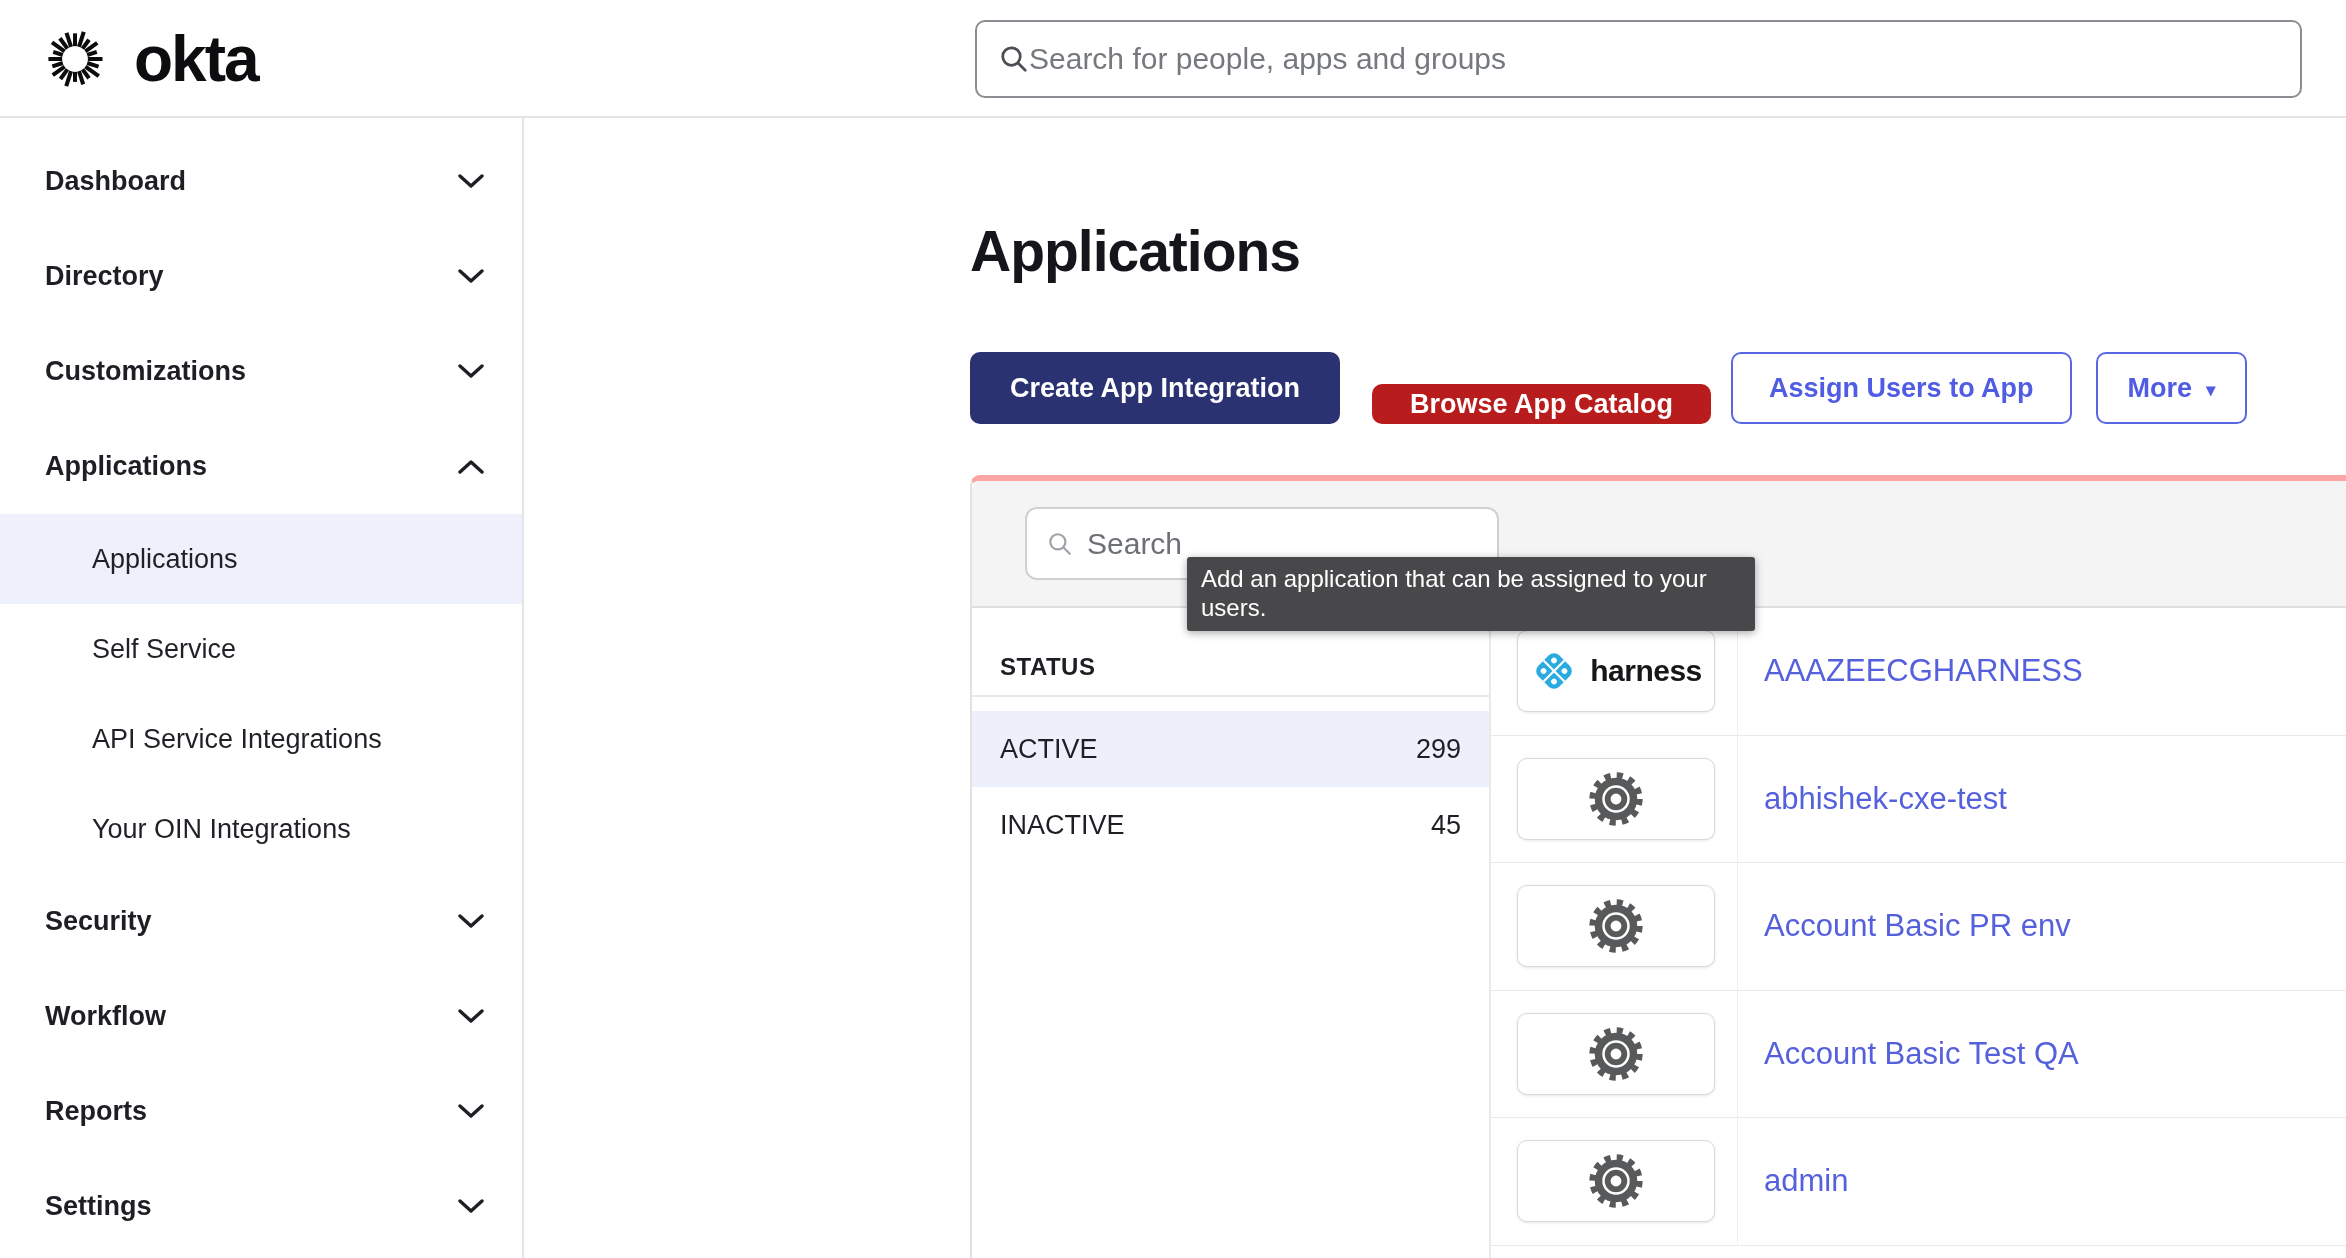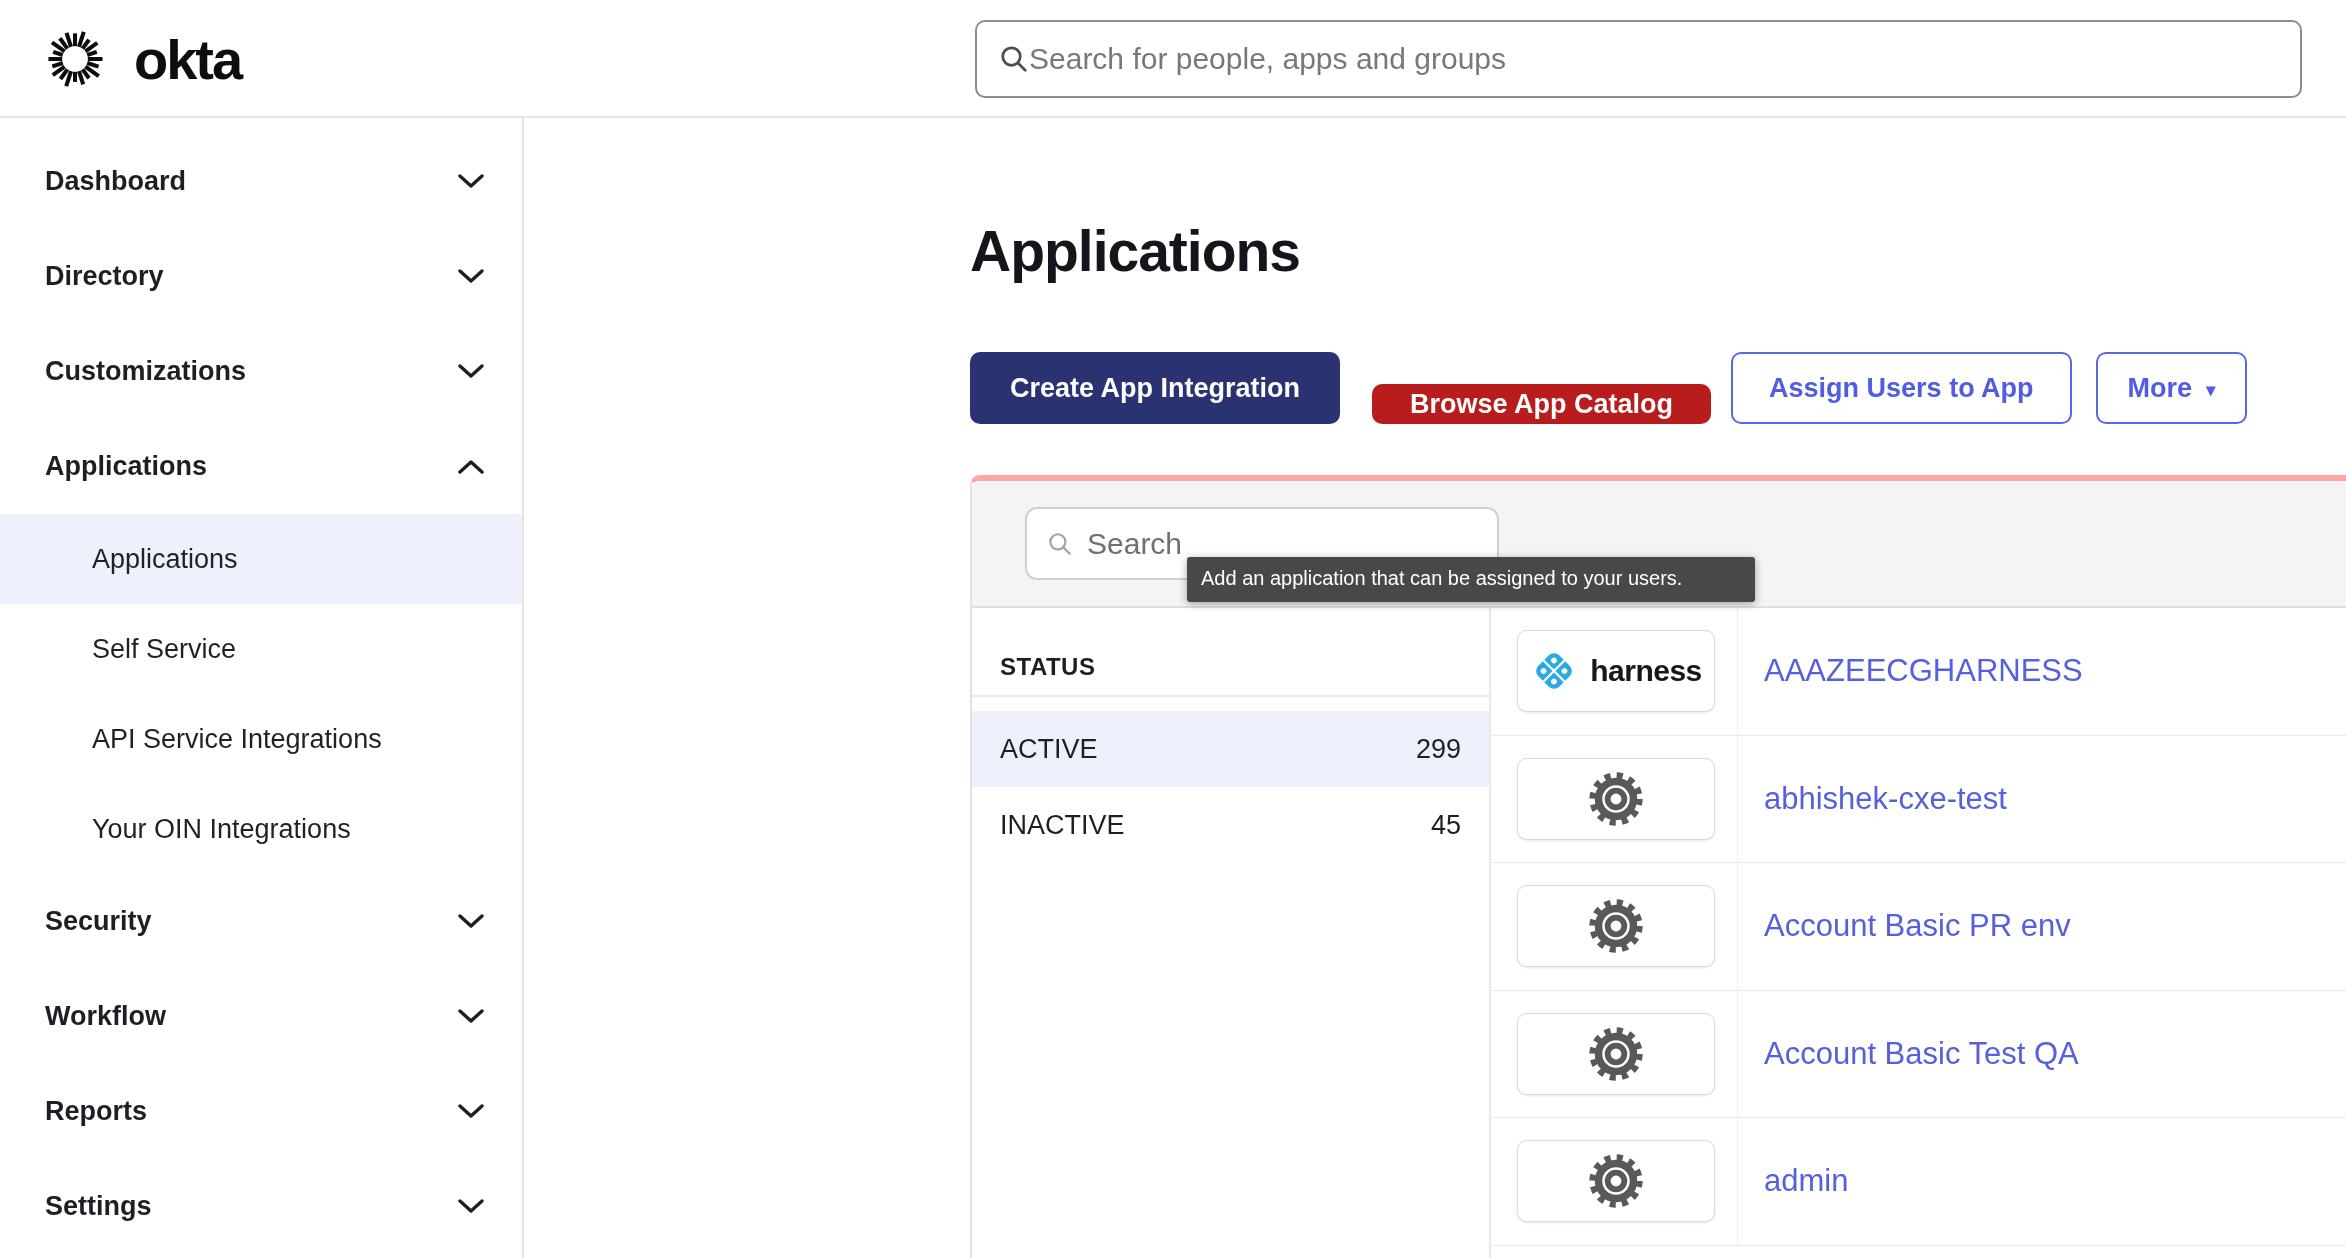--- a/index.html
+++ b/index.html
@@ -4,21 +4,21 @@
 <style>
   * { box-sizing: border-box; margin: 0; padding: 0; }
   html, body { background: #ffffff; }
   body { font-family: "Liberation Sans", sans-serif; color: #1d1f24; }
   .screen { position: relative; width: 2346px; height: 1258px; background: #fff; overflow: hidden; }
 
   
   .topbar { position: absolute; left: 0; top: 0; width: 2346px; height: 118px;
             background: #fff; border-bottom: 2px solid #e3e4e6; z-index: 30; }
   .logo { position: absolute; left: 42px; top: 0; height: 118px; display: flex; align-items: center; gap: 26px; }
-  .logo-word { font-size: 56px; font-weight: 700; letter-spacing: -2px; color: #0d0d10; }
+  .logo-word { font-size: 64px; font-weight: 700; letter-spacing: -2px; color: #0d0d10; }
   .topsearch { position: absolute; left: 975px; top: 20px; width: 1327px; height: 78px;
                border: 2px solid #8a8d91; border-radius: 10px; background: #fff;
                display: flex; align-items: center; padding-left: 22px; }
   .topsearch input { flex: 1; border: none; outline: none; background: transparent;
                      font-family: "Liberation Sans", sans-serif; font-size: 30px; color: #1d1f24; }
   .topsearch input::placeholder { color: #75787d; }
 
   
   .sidebar { position: absolute; left: 0; top: 118px; width: 524px; height: 1140px;
              border-right: 2px solid #e3e4e6; background: #fff; padding-top: 16px; }
@@ -76,21 +76,21 @@
               border: 1.5px solid #d9d9db; border-radius: 10px;
               box-shadow: 0 1px 3px rgba(0,0,0,0.10);
               display: flex; align-items: center; justify-content: center; }
   .harness-logo { display: flex; align-items: center; gap: 12px; }
   .harness-logo .htext { font-size: 30px; font-weight: 700; letter-spacing: -0.5px; color: #17171a; }
   .app-link { margin-left: 26px; font-size: 31px; color: #5560dd; text-decoration: none;
               white-space: nowrap; cursor: pointer; }
 
   
   .tooltip { position: absolute; left: 1187px; top: 557px; width: 568px;
-             background: #48484a; color: #ffffff; font-size: 20px; line-height: 29px;
+             background: #48484a; color: #ffffff; font-size: 24px; line-height: 29px;
              padding: 7px 14px 9px 14px; border-radius: 3px; z-index: 40;
              box-shadow: 0 2px 8px rgba(0,0,0,0.35); }
 </style>
 </head>
 <body>
 
 <div class="screen">
 
   <div class="topbar">
     <div class="logo">

